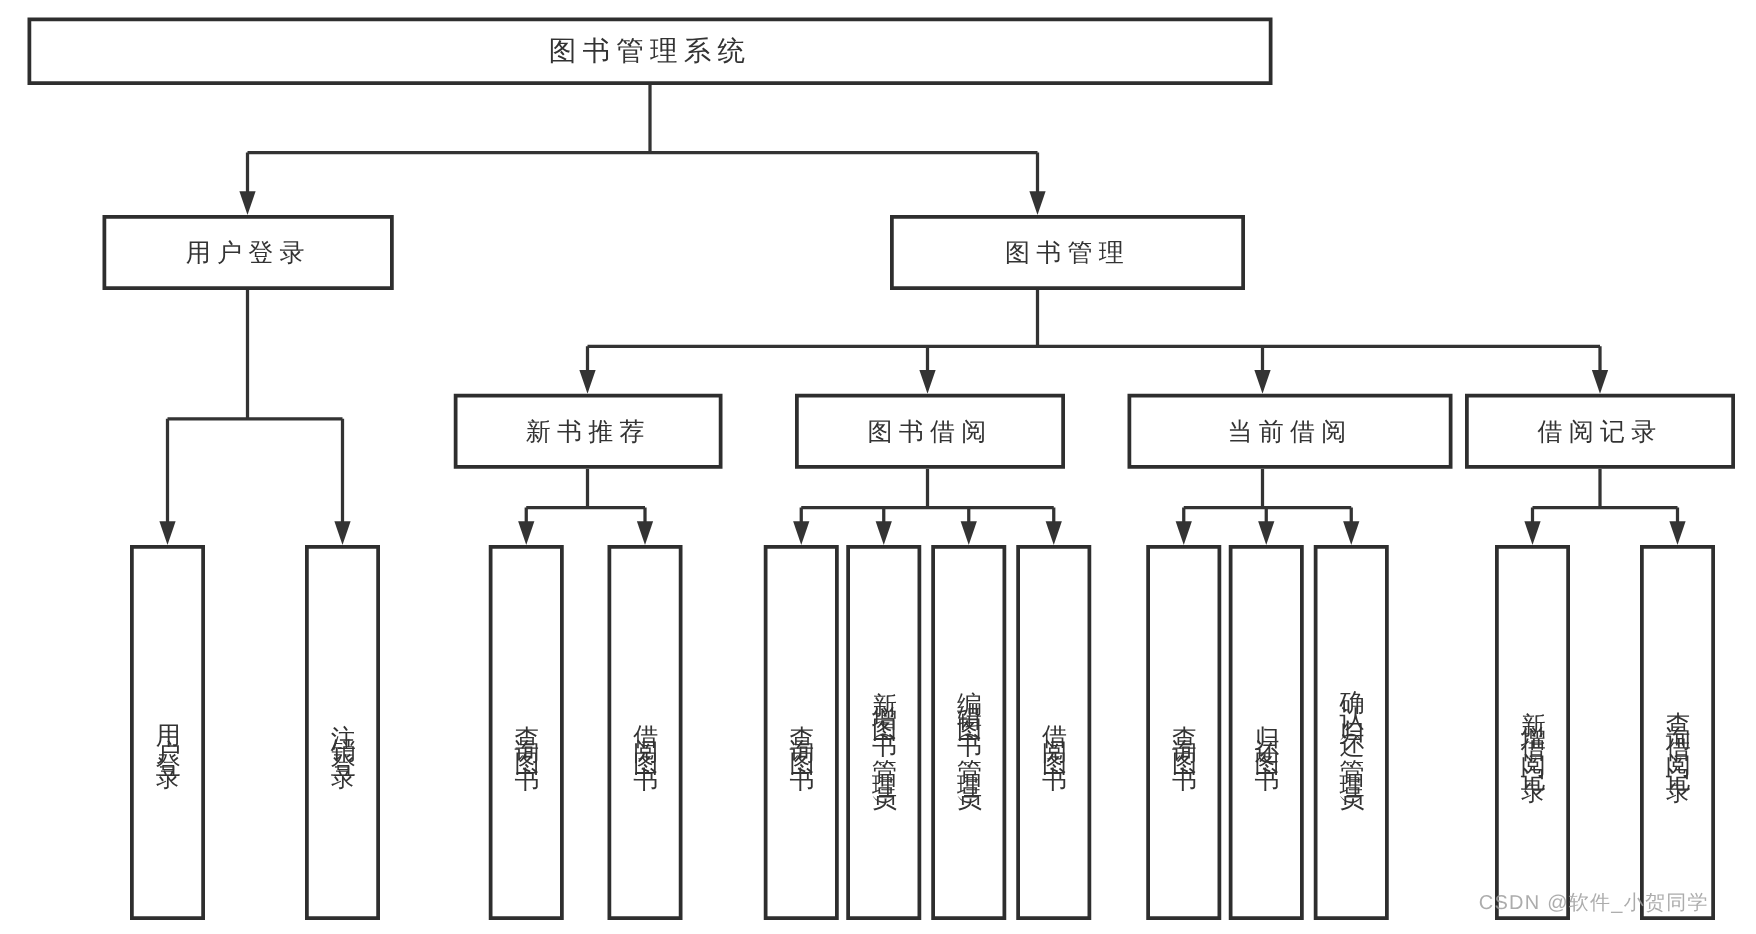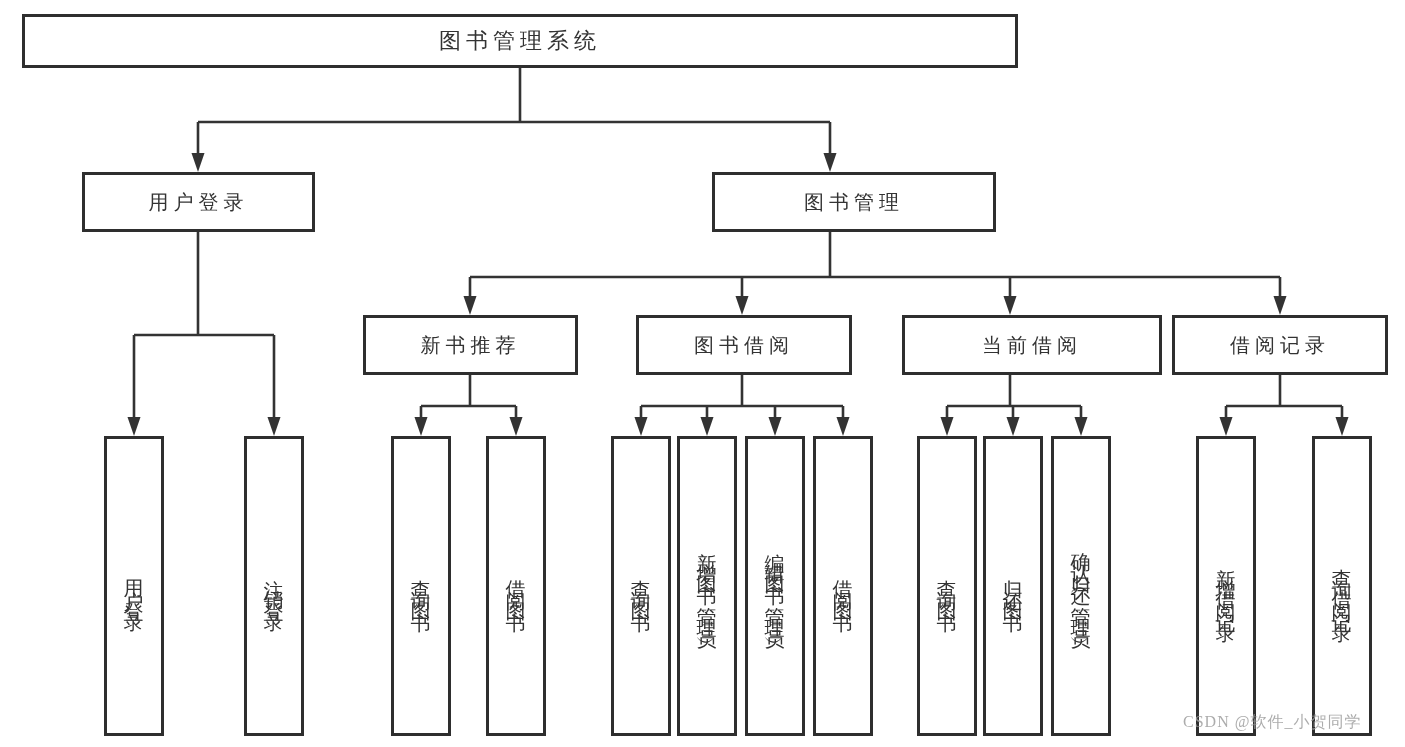--- a/index.html
+++ b/index.html
@@ -1,20 +1,20 @@
 <!DOCTYPE html>
 <html><head>
 <meta charset="utf-8">
 <style>
   html,body{margin:0;padding:0;background:#ffffff;}
   #stage{
     position:relative;
     width:1405px;height:747px;
     background:#ffffff;
-    font-family:Liberation Serif, serif;
+    font-family:Liberation Sans, sans-serif;
     overflow:hidden;
   }
   svg.connectors{position:absolute;left:0;top:0;width:1405px;height:747px;}
   .box{
     position:absolute;
     box-sizing:border-box;
     border:3px solid #2e2e2e;
     background:#ffffff;
     display:flex;align-items:center;justify-content:center;
     color:#333333;

